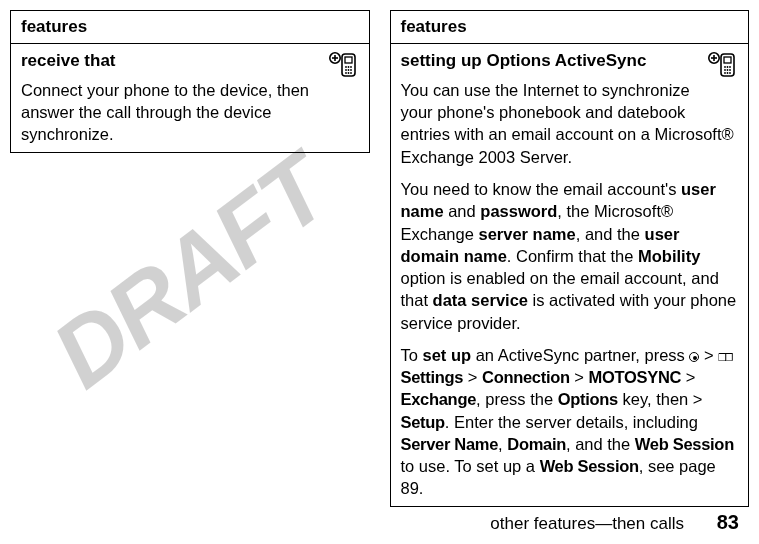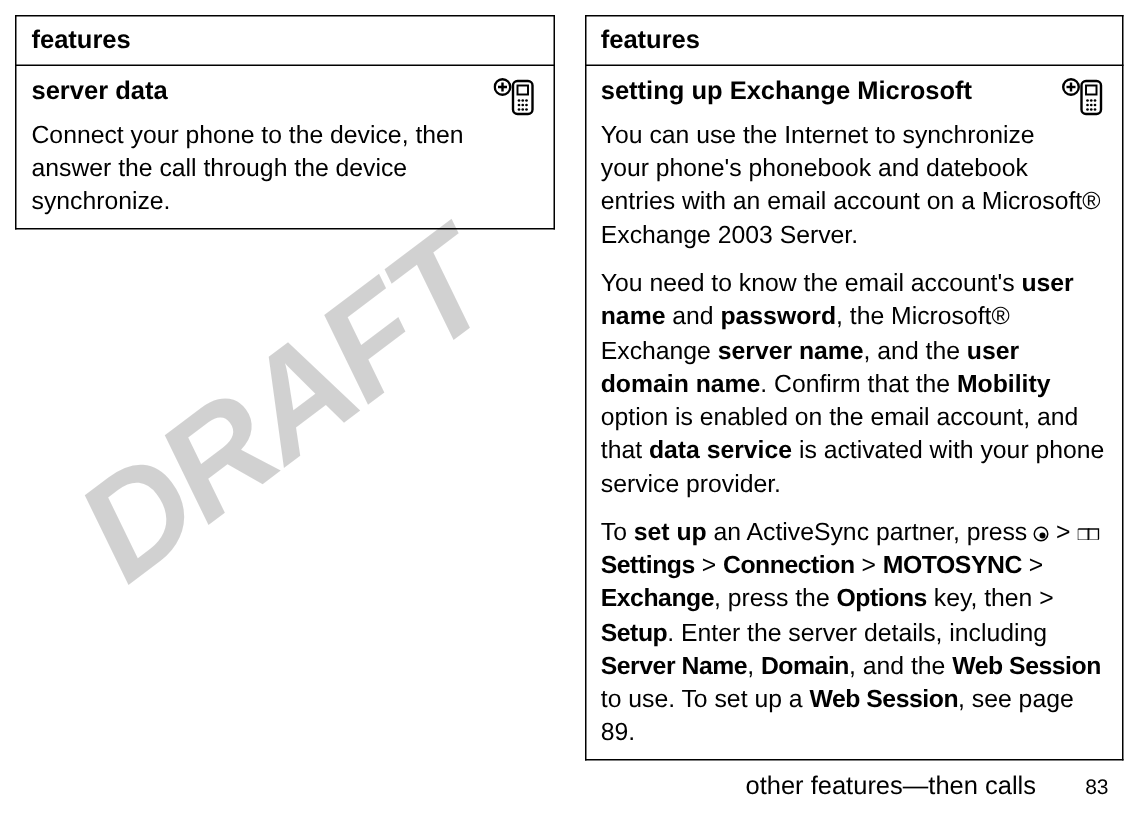--- a/index.html
+++ b/index.html
@@ -63,21 +63,21 @@
     }
     .phone-icon { display: inline-block; }
     .bold { font-weight: bold; }
     .condensed { font-family: "Arial Narrow", Arial, sans-serif; letter-spacing: -0.3px; }
     .footer {
       position: absolute;
       bottom: 10px;
       right: 20px;
       font-size: 17px;
     }
-    .footer .page { font-weight: normal; margin-left: 28px; font-size: 14px; }
+    .footer .page { font-weight: bold; margin-left: 28px; font-size: 20px; }
     .menu-icon {
       display: inline-block;
       width: 10px;
       height: 10px;
       border: 1.5px solid #000;
       border-radius: 50%;
       position: relative;
       vertical-align: -1px;
     }
     .menu-icon::after {
@@ -122,21 +122,21 @@
               <circle cx="19.5" cy="15" r="0.9" fill="#000"></circle>
               <circle cx="22" cy="15" r="0.9" fill="#000"></circle>
               <circle cx="17" cy="18" r="0.9" fill="#000"></circle>
               <circle cx="19.5" cy="18" r="0.9" fill="#000"></circle>
               <circle cx="22" cy="18" r="0.9" fill="#000"></circle>
               <circle cx="17" cy="21" r="0.9" fill="#000"></circle>
               <circle cx="19.5" cy="21" r="0.9" fill="#000"></circle>
               <circle cx="22" cy="21" r="0.9" fill="#000"></circle>
             </svg>
           </span>
-          <div class="cell-title">server data</div>
+          <div class="cell-title">receive that</div>
           <div class="cell-body">Connect your phone to the device, then answer the call through the device synchronize.</div>
         </td>
       </tr>
     </tbody>
       </table>
   </div>
 
   <div class="col">
     <table>
       <tbody>
@@ -156,21 +156,21 @@
               <circle cx="19.5" cy="15" r="0.9" fill="#000"></circle>
               <circle cx="22" cy="15" r="0.9" fill="#000"></circle>
               <circle cx="17" cy="18" r="0.9" fill="#000"></circle>
               <circle cx="19.5" cy="18" r="0.9" fill="#000"></circle>
               <circle cx="22" cy="18" r="0.9" fill="#000"></circle>
               <circle cx="17" cy="21" r="0.9" fill="#000"></circle>
               <circle cx="19.5" cy="21" r="0.9" fill="#000"></circle>
               <circle cx="22" cy="21" r="0.9" fill="#000"></circle>
             </svg>
           </span>
-          <div class="cell-title">setting up Exchange Microsoft</div>
+          <div class="cell-title">setting up Options ActiveSync</div>
           <div class="cell-body">
             <p>You can use the Internet to synchronize your phone's phonebook and datebook entries with an email account on a Microsoft® Exchange 2003 Server.</p>
             <p>
               <span>You need to know the email account's </span><span class="bold">user name</span><span> and </span><span class="bold">password</span><span>, the Microsoft® Exchange </span><span class="bold">server name</span><span>, and the </span><span class="bold">user domain name</span><span>. Confirm that the </span><span class="bold">Mobility</span><span> option is enabled on the email account, and that </span><span class="bold">data service</span><span> is activated with your phone service provider.</span>
             </p>
             <p>
               <span>To </span><span class="bold">set up</span><span> an ActiveSync partner, press </span><span class="menu-icon"></span><span> &gt; </span><span class="settings-glyph">❒❒</span> <span class="bold condensed">Settings</span><span> &gt; </span><span class="bold condensed">Connection</span><span> &gt; </span><span class="bold condensed">MOTOSYNC</span><span> &gt; </span><span class="bold condensed">Exchange</span><span>, press the </span><span class="bold condensed">Options</span><span> key, then &gt; </span><span class="bold condensed">Setup</span><span>. Enter the server details, including </span><span class="bold condensed">Server Name</span><span>, </span><span class="bold condensed">Domain</span><span>, and the </span><span class="bold condensed">Web Session</span><span> to use. To set up a </span><span class="bold condensed">Web Session</span><span>, see page 89.</span>
             </p>
           </div>
         </td>

